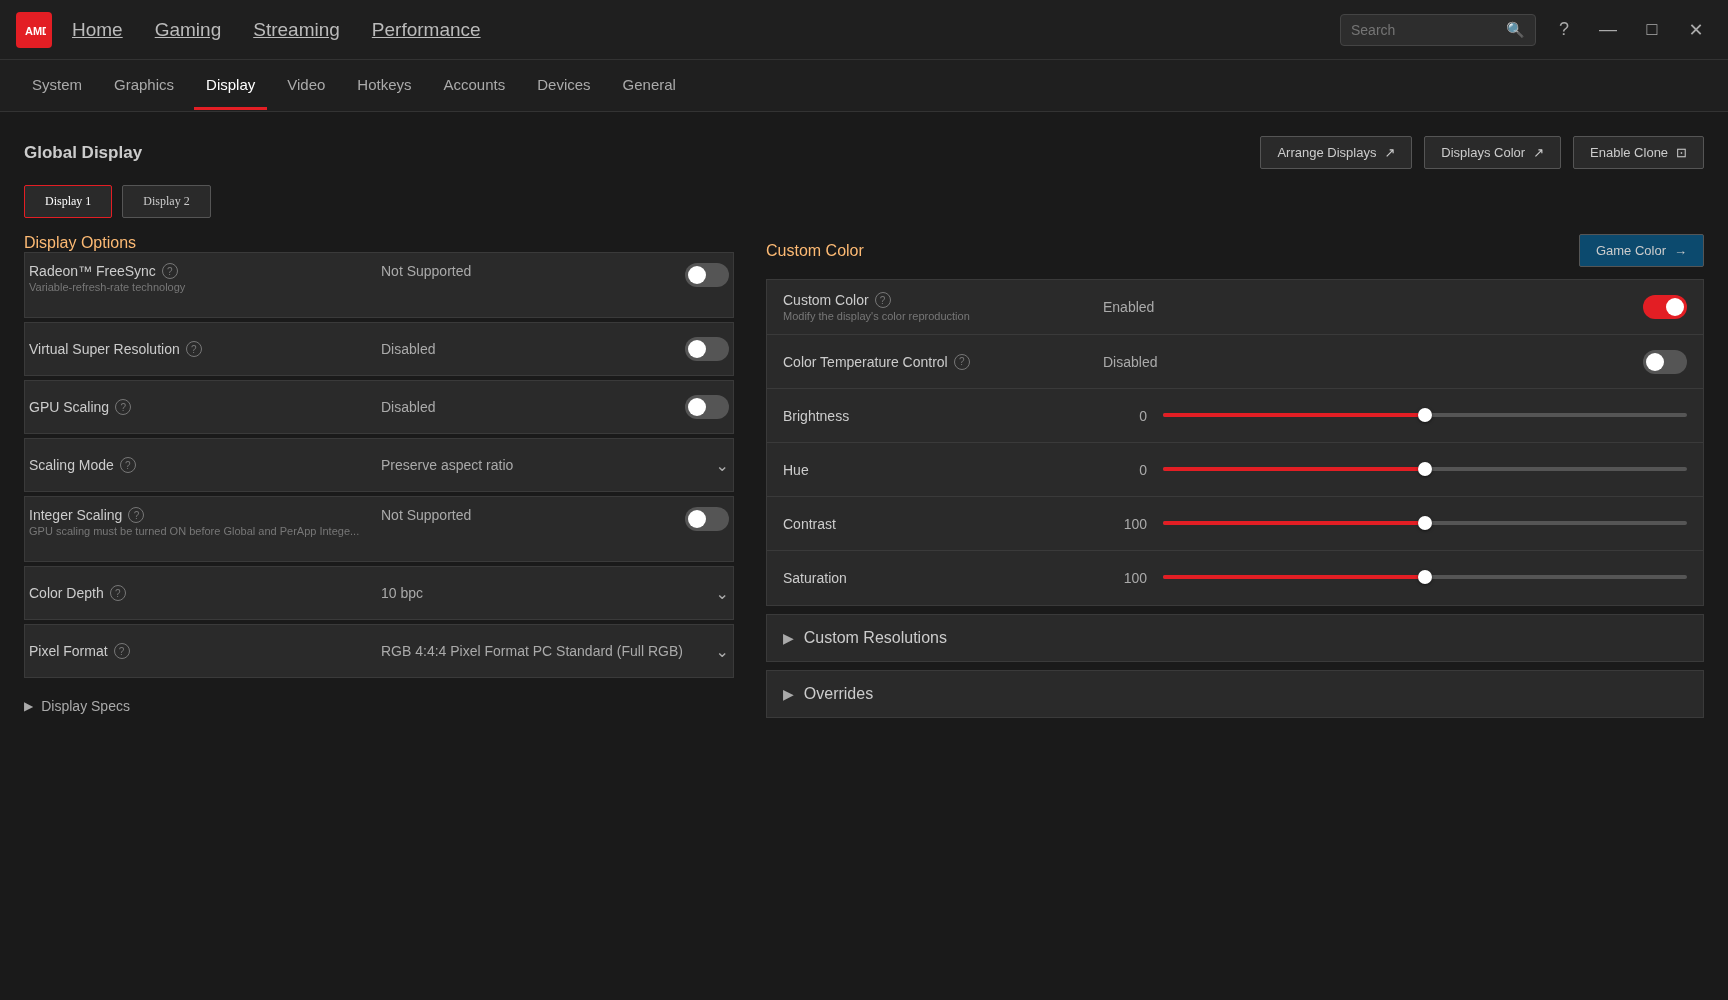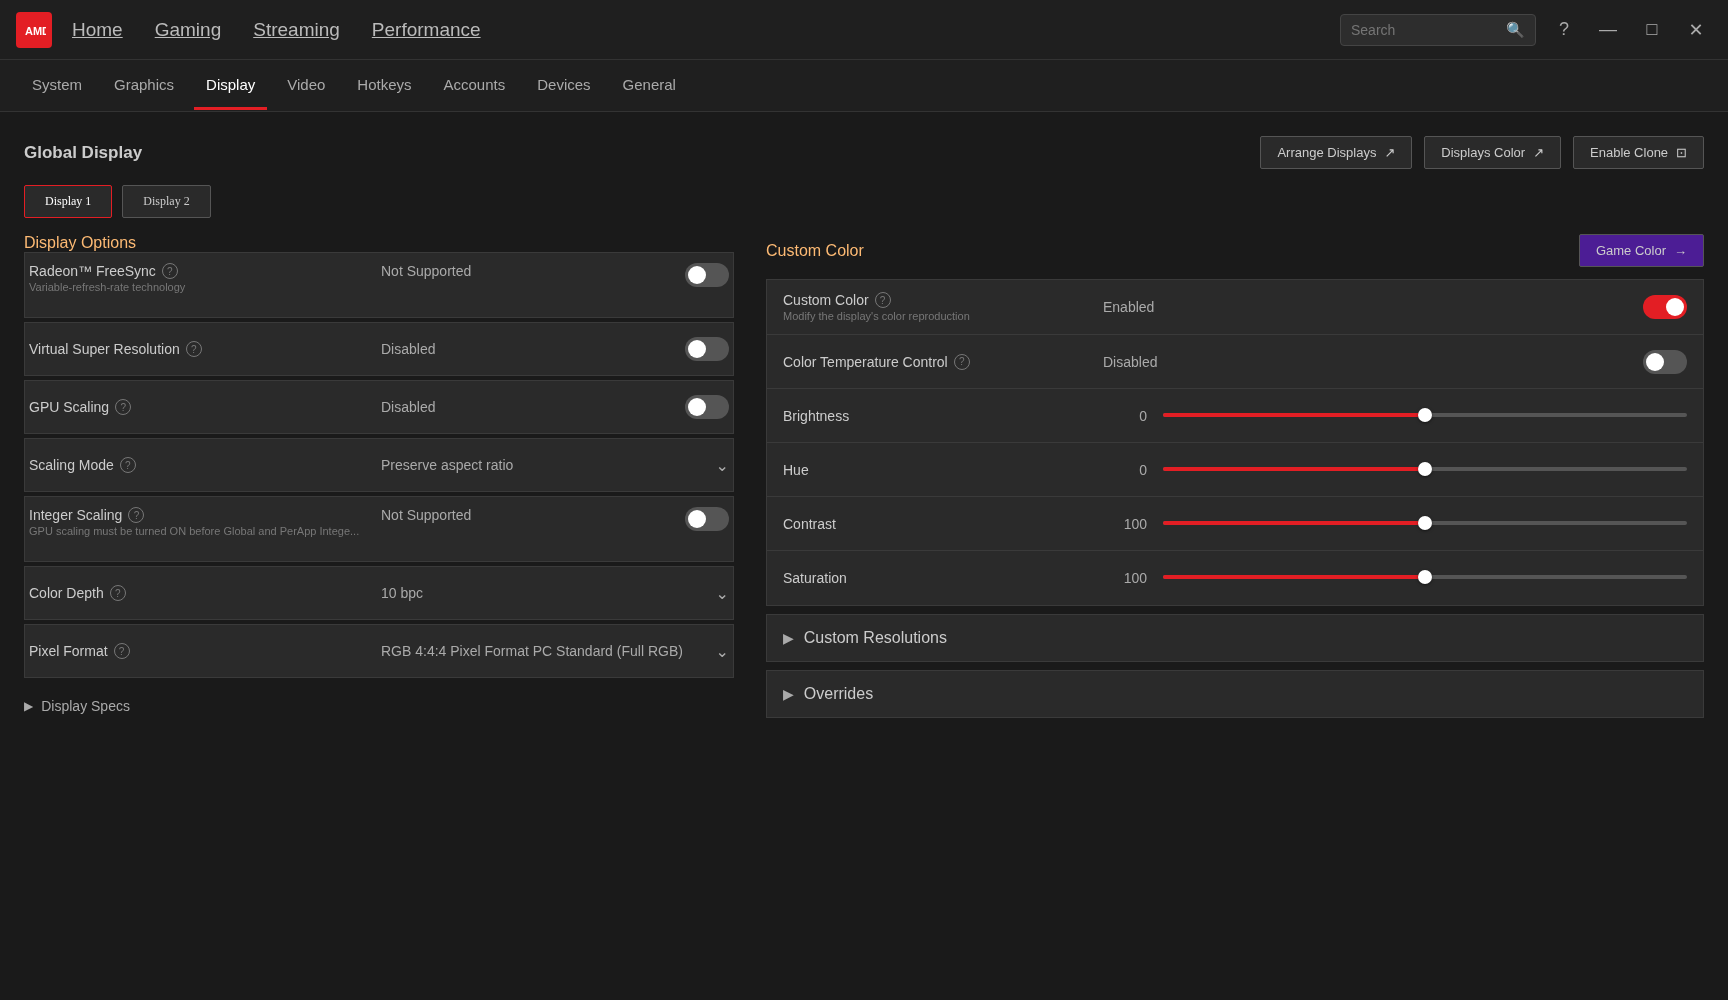--- a/index.html
+++ b/index.html
@@ -292,21 +292,21 @@
       display: flex;
       flex-direction: column;
     }
     .custom-color-header {
       display: flex;
       align-items: center;
       justify-content: space-between;
       margin-bottom: 12px;
     }
     .game-color-btn {
-      background: #4c1d95;
+      background: #0c4a6e;
       border: 1px solid #555;
       color: #ccc;
       padding: 8px 16px;
       font-size: 13px;
       cursor: pointer;
       border-radius: 2px;
       font-family: inherit;
       display: flex;
       align-items: flex-start;
       gap: 8px;

